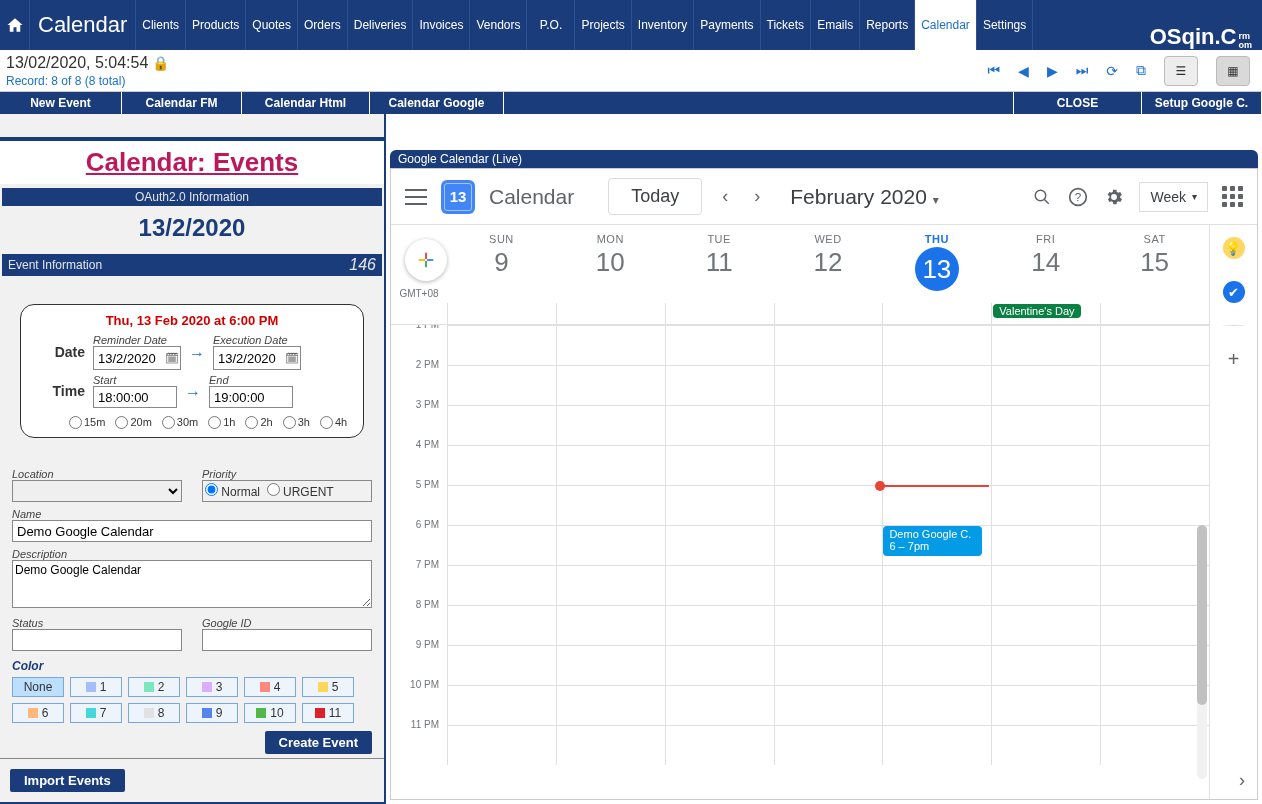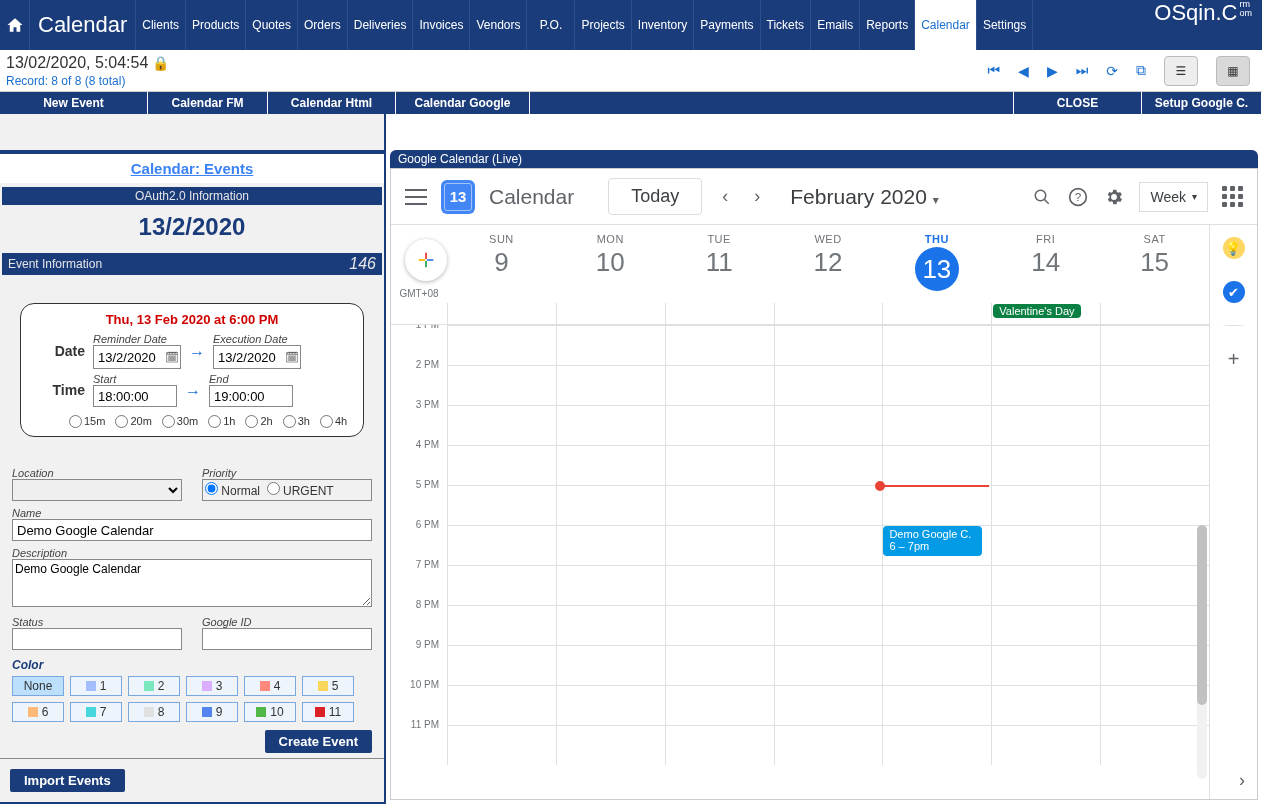--- a/index.html
+++ b/index.html
@@ -4,40 +4,40 @@
 <style>
 *{box-sizing:border-box;margin:0;padding:0;font-family:Arial,Helvetica,sans-serif}
 body{width:1262px;height:804px;background:#fff;overflow:hidden;font-size:12px;color:#333}
 
 .topnav{display:flex;height:50px;background:#1b3c7a;color:#fff;align-items:stretch}
 .topnav .home{width:30px;display:flex;align-items:center;justify-content:center;border-right:1px solid #2b5190}
 .topnav .brand{display:flex;align-items:center;padding:0 8px;font-size:22px;border-right:1px solid #2b5190}
 .topnav .tabs{display:flex;flex:1}
 .topnav .tabs .tab{display:flex;align-items:center;justify-content:center;padding:0 6px;font-size:12px;border-right:1px solid #2b5190;cursor:pointer;min-width:48px;text-align:center}
 .topnav .tabs .tab.active{background:#fff;color:#1b6fd0}
-.topnav .logo{display:flex;align-items:flex-start;padding:0 10px;font-size:22px;font-weight:normal;font-family:Georgia,serif}
+.topnav .logo{display:flex;align-items:flex-end;padding:0 10px;font-size:22px;font-weight:bold;font-family:Georgia,serif}
 .topnav .logo .rm{font-size:9px;line-height:9px;margin-left:2px}
 
 .statusbar{display:flex;align-items:center;height:42px;padding:2px 6px;justify-content:space-between;border-bottom:1px solid #ccc}
 .statusbar .left{font-size:14px}
 .statusbar .left .ts{font-size:16px}
 .statusbar .left .rec{font-size:12px;color:#1b6fd0}
 .statusbar .right{display:flex;gap:18px;align-items:center;padding-right:6px}
 .statusbar .icbtn{color:#1b6fd0;cursor:pointer;font-size:14px}
 .statusbar .viewbtn{width:34px;height:30px;border:1px solid #bbb;border-radius:4px;display:flex;align-items:center;justify-content:center;background:#ededed}
 .statusbar .viewbtn.active{background:#d9d9d9}
 
 .cmdbar{display:flex;height:22px;background:#1b3c7a;color:#fff;font-size:12px;font-weight:bold}
 .cmdbar div{display:flex;align-items:center;justify-content:center;border-right:1px solid #fff;padding:0 10px;cursor:pointer}
 
 .main{display:flex;height:690px}
 .leftcol{width:386px;background:#f1f1f1;border-right:2px solid #1b3c7a;display:flex;flex-direction:column}
 .leftcol .spacer{height:36px}
 .leftcol .sectitle{background:#fff;text-align:center;padding:6px 0;border-top:4px solid #1b3c7a}
-.leftcol .sectitle span{font-size:15px;font-weight:bold;color:#3b82f6;text-decoration:underline}
+.leftcol .sectitle span{font-size:26px;font-weight:bold;color:#be185d;text-decoration:underline}
 .bluebar{background:#1b3c7a;color:#e5e5e5;font-size:12px;padding:2px 6px;display:flex;align-items:center}
 .oauth{justify-content:center;margin:4px 2px}
 .datehd{text-align:center;font-size:24px;font-weight:bold;color:#1b3c7a;padding:4px 0}
 .evhdr{justify-content:space-between;margin:8px 2px}
 .evhdr .cnt{font-style:italic;font-size:16px}
 .evbox{margin:20px;border:1px solid #333;border-radius:14px;padding:8px;background:#fff}
 .evbox .evdate{text-align:center;color:#d00000;font-weight:bold;font-size:13px;margin-bottom:6px}
 .row{display:flex;align-items:center;gap:8px;margin-bottom:4px}
 .lbl{font-weight:bold;width:56px;text-align:right;font-size:14px}
 .smlbl{font-size:11px;font-style:italic;color:#444}
@@ -162,21 +162,21 @@
     <span class="icbtn">▶</span>
     <span class="icbtn">⏭</span>
     <span class="icbtn">⟳</span>
     <span class="icbtn">⧉</span>
     <div class="viewbtn">☰</div>
     <div class="viewbtn active">▦</div>
   </div>
 </div>
 
 <div class="cmdbar">
-  <div style="width:148px">New Event</div>
+  <div style="width:122px">New Event</div>
   <div style="width:120px">Calendar FM</div>
   <div style="width:128px">Calendar Html</div>
   <div style="width:134px">Calendar Google</div>
   <div style="flex:1;cursor:default"></div>
   <div style="width:128px">CLOSE</div>
   <div style="width:120px">Setup Google C.</div>
 </div>
 
 <div class="main">
 

